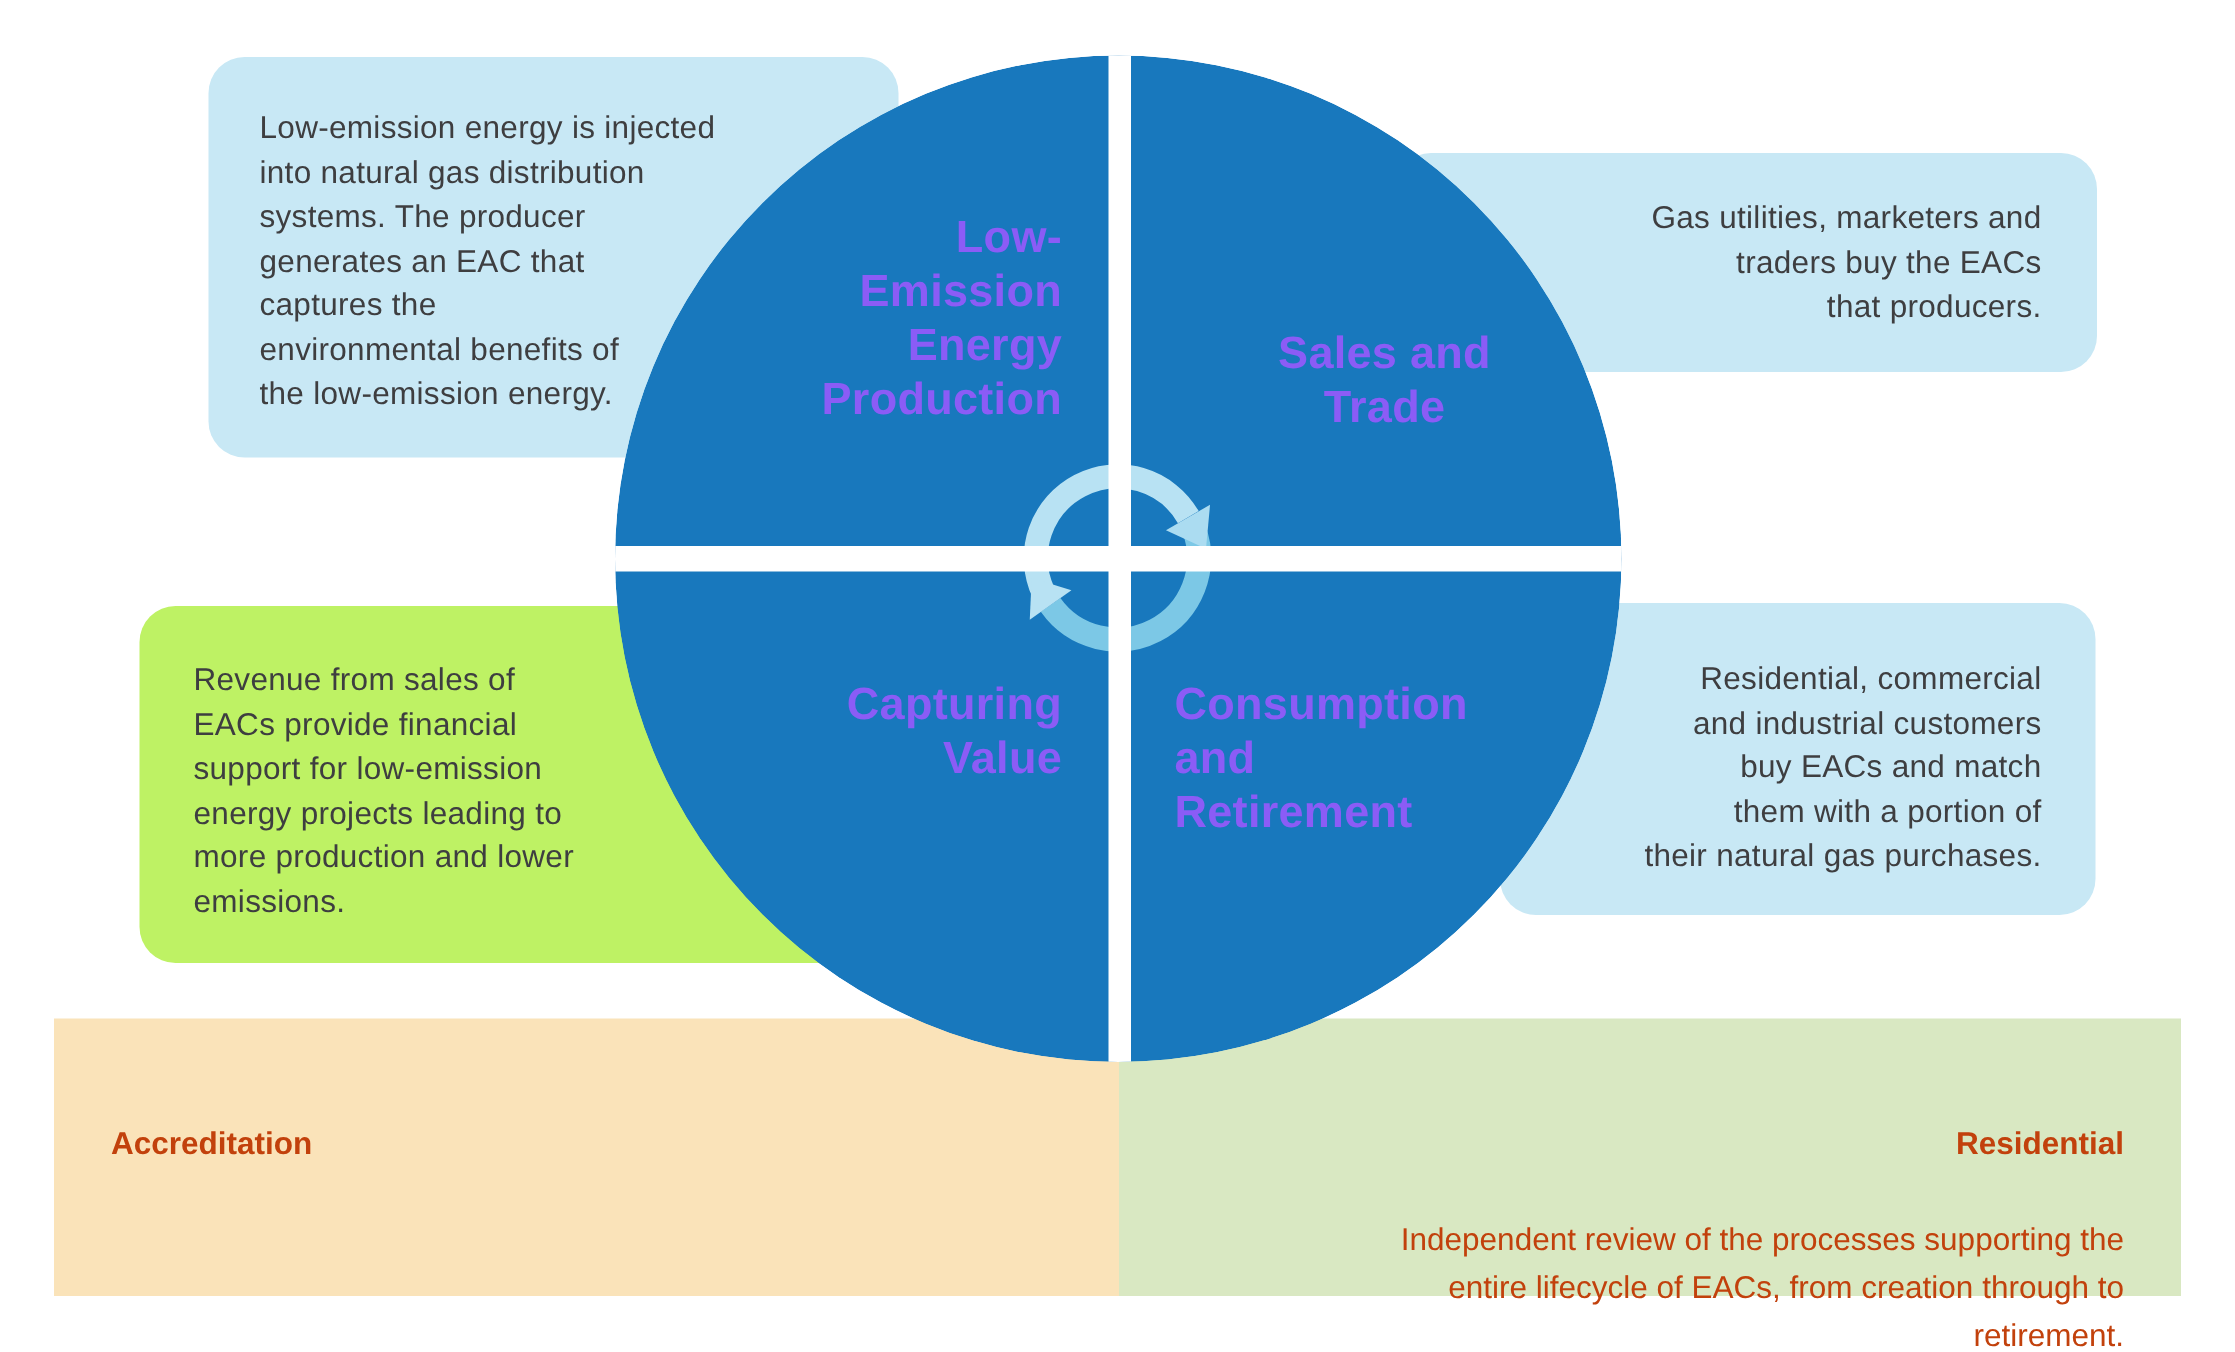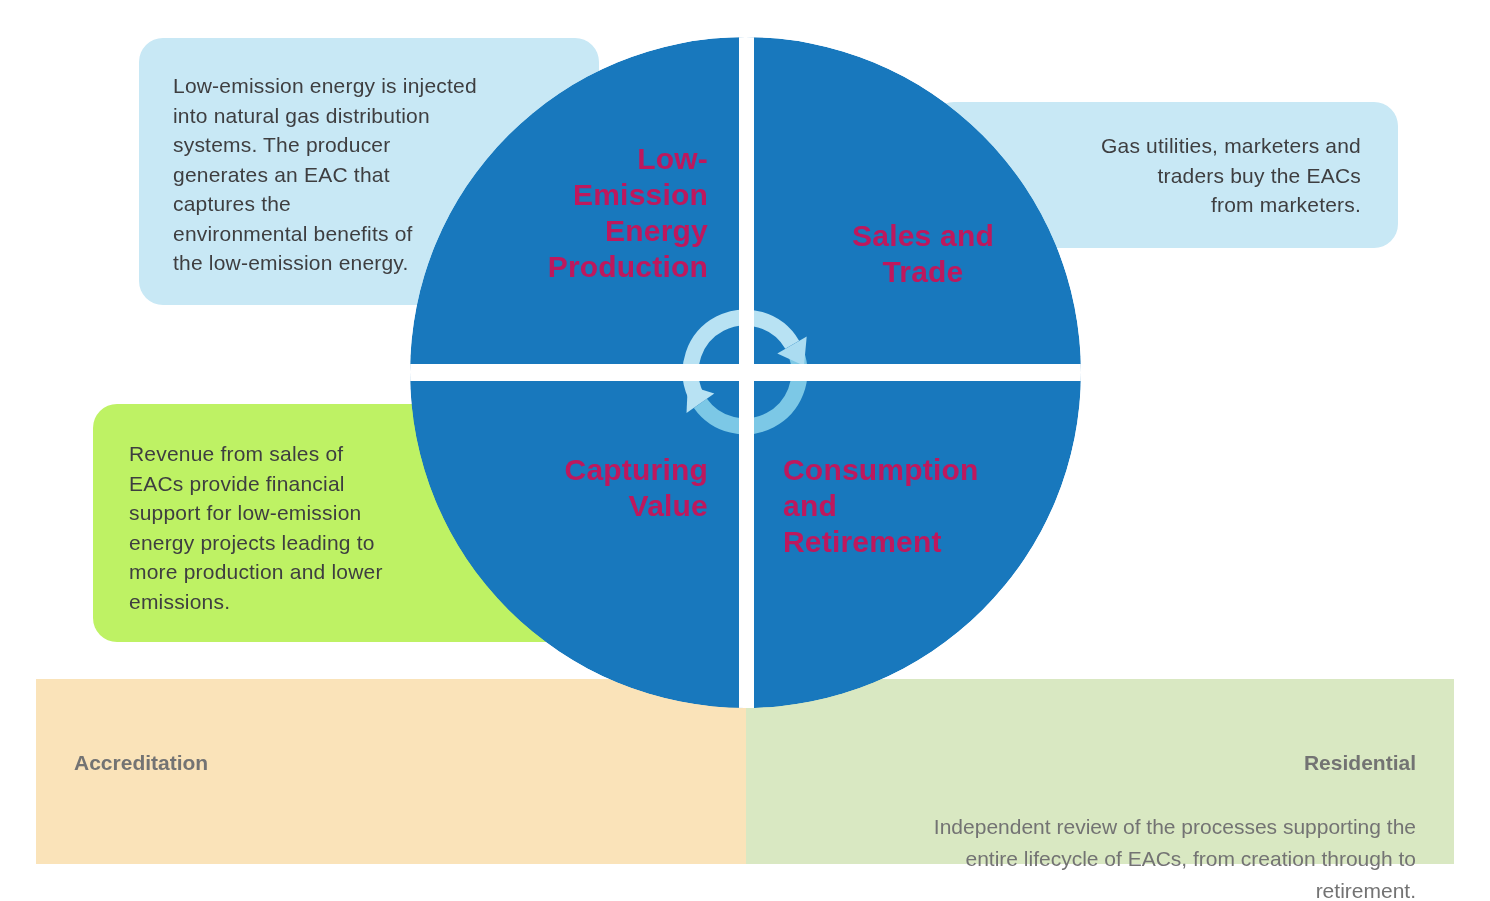--- a/index.html
+++ b/index.html
@@ -24,21 +24,21 @@
   .callout.left-text{text-align:left;}
   .callout.right-text{text-align:right;}
   #box-production{left:95px;top:38px;width:460px;height:267px;padding:33px 30px 0 34px;box-sizing:border-box;margin-left:44px;}
   #box-sales{left:930px;top:102px;width:468px;height:146px;padding:29px 37px 0 30px;box-sizing:border-box;}
   #box-capturing{left:93px;top:404px;width:520px;height:238px;padding:35px 30px 0 36px;box-sizing:border-box;}
   #box-consumption{left:1000px;top:402px;width:397px;height:208px;padding:36px 36px 0 20px;box-sizing:border-box;}
   
   .bar{
     position:absolute;
     top:679px;height:185px;
-    color:#737373;
+    color:#c2410c;
     font-size:21px;
     line-height:32px;
     box-sizing:border-box;
     z-index:1;
     white-space:pre-line;
   }
   .bar .bar-title{font-weight:bold;}
   #bar-accreditation{left:36px;width:710px;padding:36px 40px 0 38px;text-align:left;}
   #bar-verification{left:746px;width:708px;padding:36px 38px 0 40px;text-align:right;}
   
@@ -48,21 +48,21 @@
     border-radius:50%;
     overflow:hidden;
     z-index:2;
   }
   #circle .disc{position:absolute;inset:0;border-radius:50%;}
   .band{position:absolute;background:#ffffff;}
   #band-h{left:0;top:327px;width:671px;height:17px;}
   #band-v{left:329px;top:0;width:15px;height:671px;}
   .quad-label{
     position:absolute;
-    color:#be185d;
+    color:#8b5cf6;
     font-weight:bold;
     font-size:30px;
     line-height:36px;
     white-space:pre-line;
     letter-spacing:0.2px;
   }
   #q-production{left:0;top:104px;width:298px;text-align:right;}
   #q-sales{left:373px;top:181px;width:280px;text-align:center;}
   #q-capturing{left:0;top:415px;width:298px;text-align:right;}
   #q-consumption{left:373px;top:415px;width:290px;text-align:left;}
@@ -76,29 +76,34 @@
   <div class="callout left-text" id="box-production" style="background: rgb(200, 232, 245);">Low-emission energy is injected
 into natural gas distribution
 systems. The producer
 generates an EAC that
 captures the
 environmental benefits of
 the low-emission energy.</div>
 
   <div class="callout right-text" id="box-sales" style="background: rgb(200, 232, 245);">Gas utilities, marketers and
 traders buy the EACs
-from marketers.</div>
+that producers.</div>
 
   <div class="callout left-text" id="box-capturing" style="background: #bef264;">Revenue from sales of
 EACs provide financial
 support for low-emission
 energy projects leading to
 more production and lower
 emissions.</div>
 
+  <div class="callout right-text" id="box-consumption" style="background: rgb(200, 232, 245);">Residential, commercial
+and industrial customers
+buy EACs and match
+them with a portion of
+their natural gas purchases.</div>
 
   <div class="bar" id="bar-accreditation" style="background: rgb(250, 227, 185);">
     <span class="bar-title">Accreditation</span><br>
   </div>
 
   <div class="bar" id="bar-verification" style="background: rgb(217, 232, 194);">
     <span class="bar-title">Residential</span><br>
     <span>Independent review of the processes supporting the
 entire lifecycle of EACs, from creation through to
 retirement.</span>

